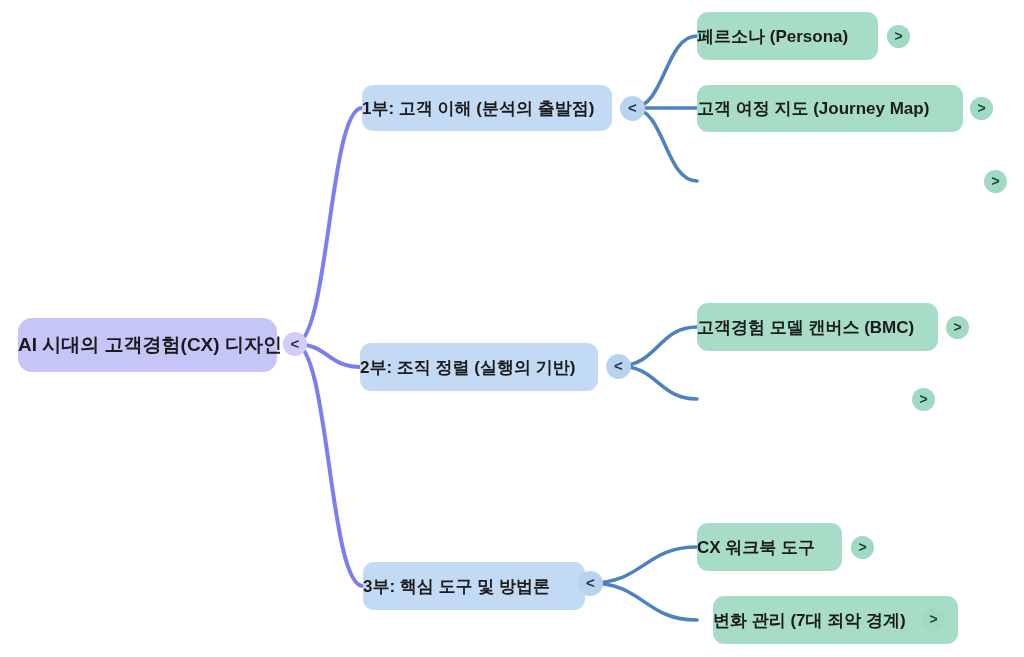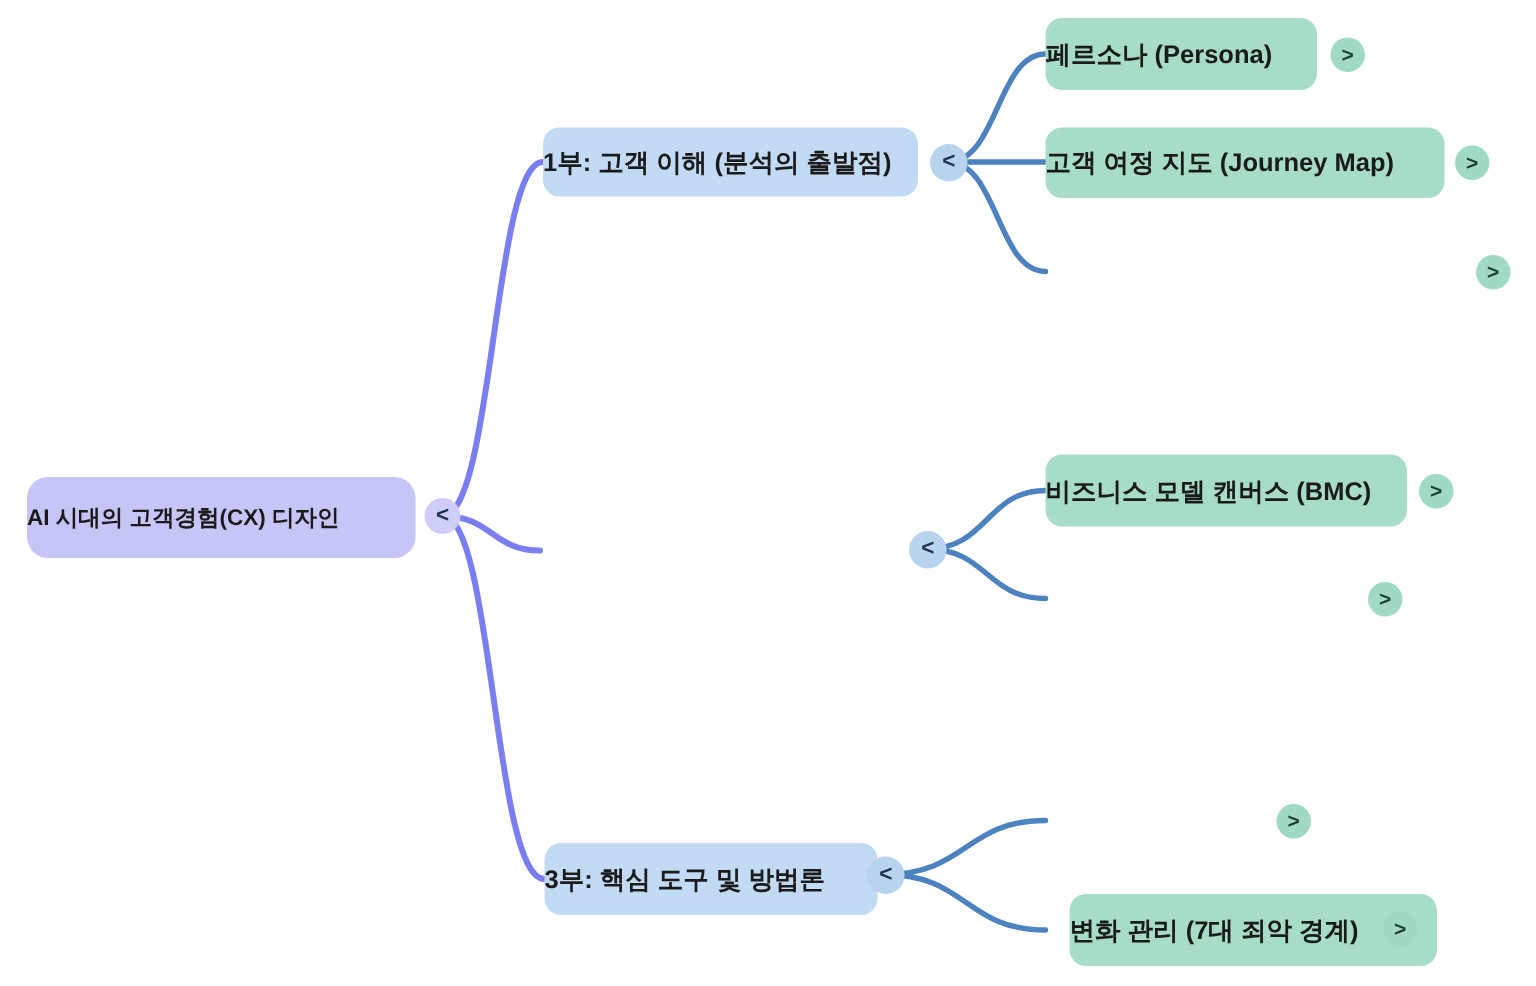--- a/index.html
+++ b/index.html
@@ -40,21 +40,21 @@
     align-items: center;
     justify-content: flex-start;
     white-space: nowrap;
     color: var(--text, #1b1b1b);
     font-weight: 700;
     letter-spacing: 0;
   }
   .node.root {
     background: var(--root-box, #c6c5f7);
     border-radius: 14px;
-    font-size: 15px;
+    font-size: 19px;
   }
   .node.branch {
     background: var(--branch-box, #c3daf4);
     border-radius: 11px;
     font-size: 17px;
   }
   .node.leaf {
     background: var(--leaf-box, #a7dcc6);
     border-radius: 11px;
     font-size: 17px;
@@ -134,42 +134,48 @@
     <span>고객 여정 지도 (Journey Map)</span>
   </div>
   <div class="toggle mint" style="left:970px; top:97px;">
     <span class="glyph">&gt;</span>
   </div>
 
   <div class="toggle mint" style="left:984px; top:170px;">
     <span class="glyph">&gt;</span>
   </div>
 
+  <div class="node branch" style="left:360px; top:343px; width:238px; height:48px;">
+    <span>2부: 조직 정렬 (실행의 기반)</span>
+  </div>
   <div class="toggle blue" style="left:606px; top:354px;">
     <span class="glyph">&lt;</span>
   </div>
 
   <div class="node leaf" style="left:697px; top:303px; width:241px; height:48px;">
-    <span>비즈니스 모델 캔버스 (BMC)</span>
+    <span>고객경험 모델 캔버스 (BMC)</span>
   </div>
   <div class="toggle mint" style="left:946px; top:316px;">
     <span class="glyph">&gt;</span>
   </div>
 
   <div class="toggle mint" style="left:912px; top:388px;">
     <span class="glyph">&gt;</span>
   </div>
 
   <div class="node branch" style="left:363px; top:562px; width:222px; height:48px;">
     <span>3부: 핵심 도구 및 방법론</span>
   </div>
   <div class="toggle blue" style="left:578px; top:571px;">
     <span class="glyph">&lt;</span>
   </div>
 
+  <div class="node leaf" style="left:697px; top:523px; width:145px; height:48px;">
+    <span>CX 워크북 도구</span>
+  </div>
   <div class="toggle mint" style="left:851px; top:536px;">
     <span class="glyph">&gt;</span>
   </div>
 
   <div class="node leaf" style="left:713px; top:596px; width:245px; height:48px;">
     <span>변화 관리 (7대 죄악 경계)</span>
   </div>
   <div class="toggle mint" style="left:922px; top:608px;">
     <span class="glyph">&gt;</span>
   </div>

